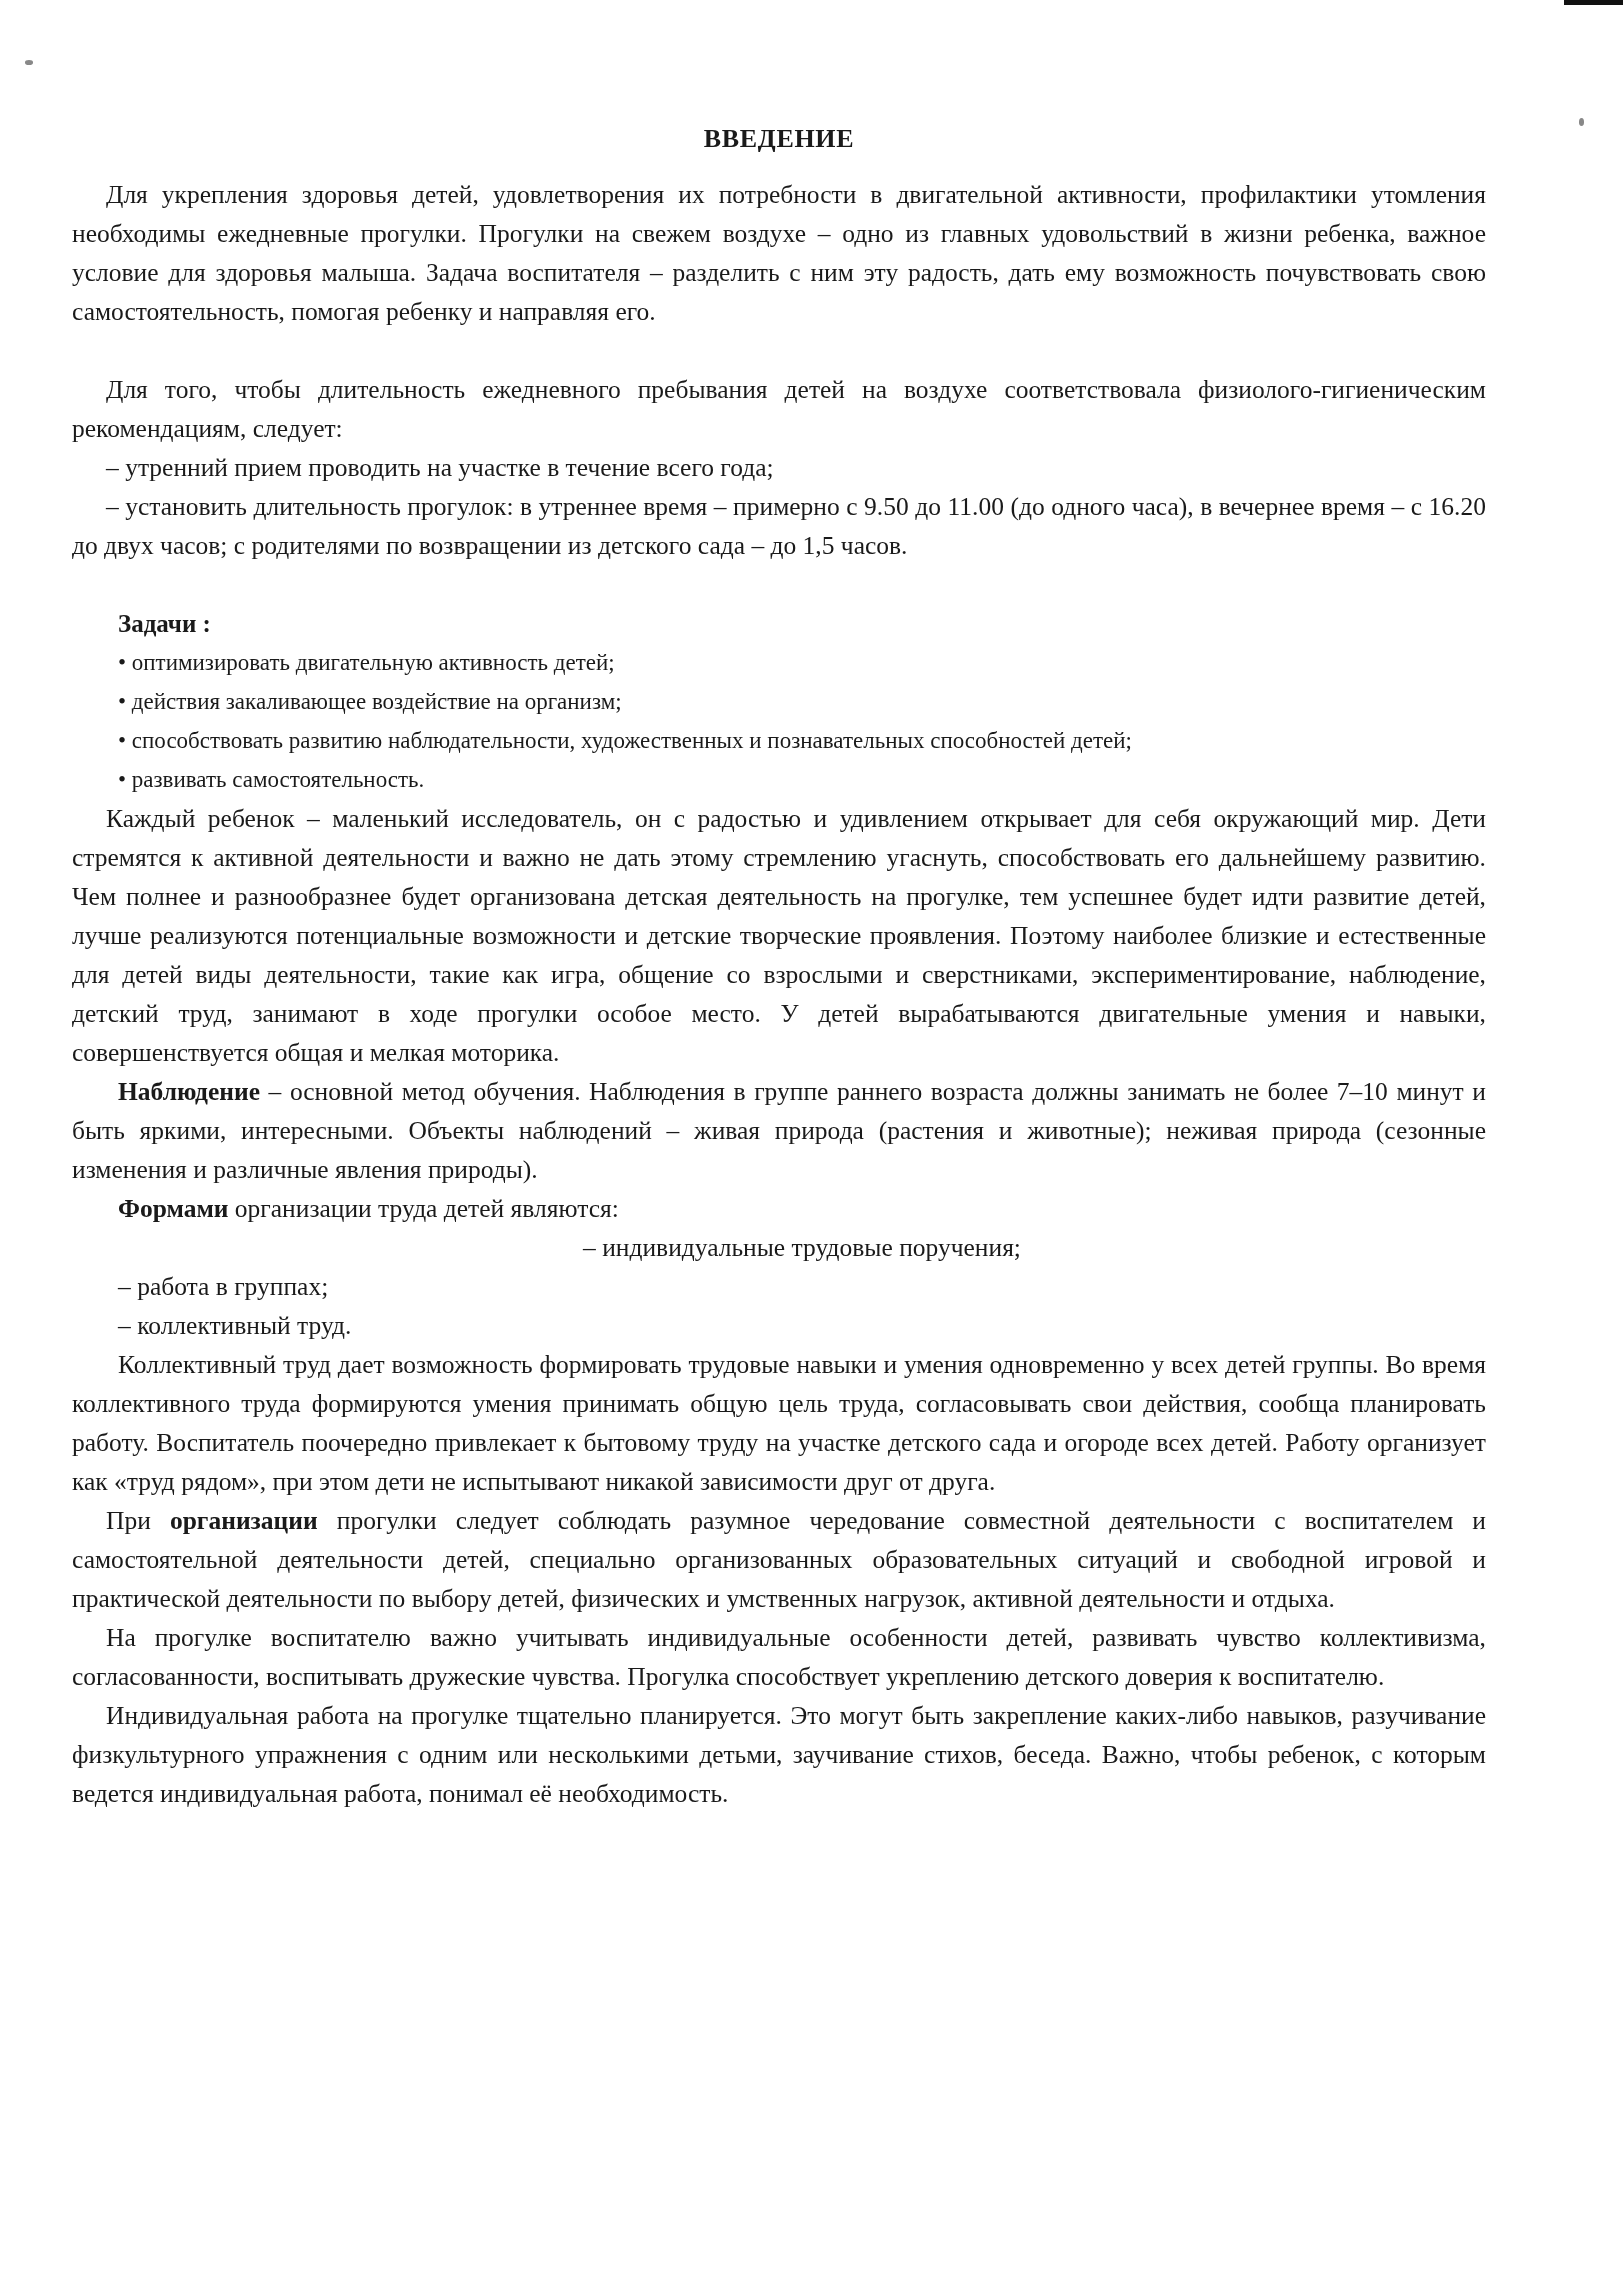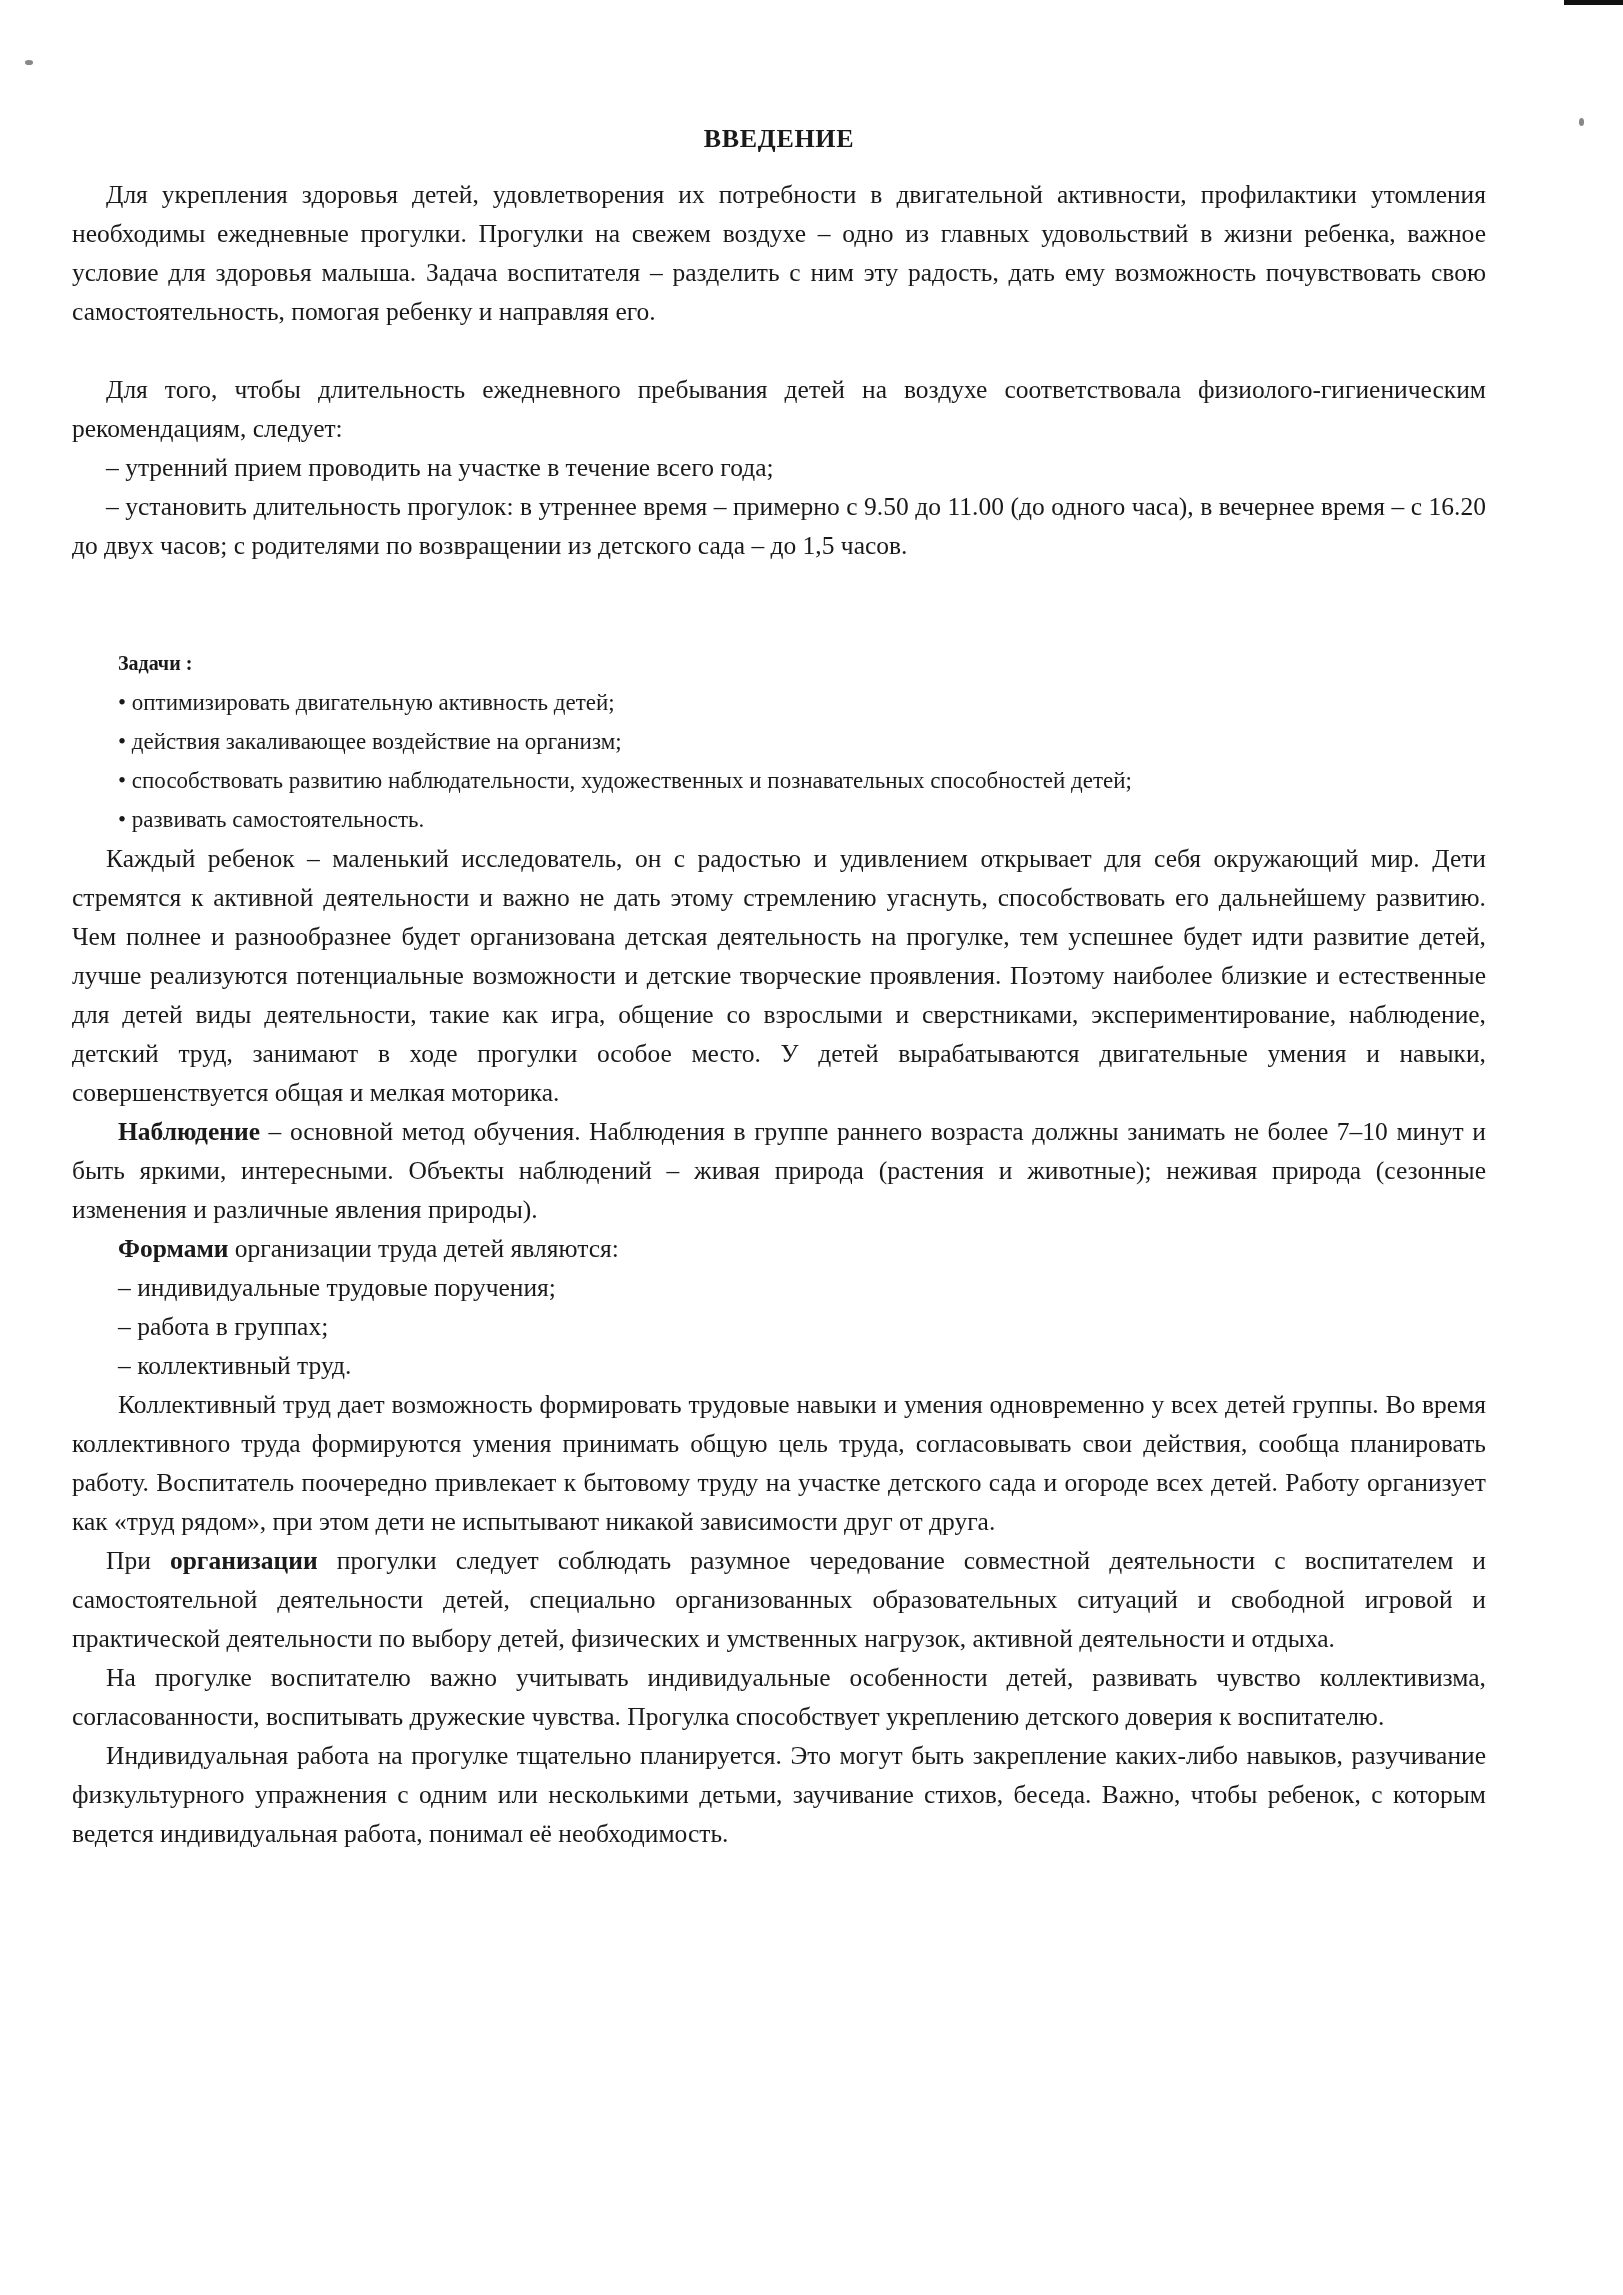--- a/index.html
+++ b/index.html
@@ -43,24 +43,23 @@
       line-height: 39px;
       padding-left: 34px;
     }
     .bullet-line {
       font-size: 23px;
       line-height: 39px;
       padding-left: 47px;
     }
     .head-bold {
       font-weight: bold;
-      font-size: 20px;
+      font-size: 25px;
       line-height: 39px;
       padding-left: 47px;
-      margin-top: 40px;
     }
     b { font-weight: bold; }
     .speck { position: absolute; background: #888; border-radius: 50%; }
   </style>
 </head>
 <body>
 
 <div class="top-bar"></div>
 <span class="speck" style="left:25px;top:60px;width:7.9px;height:4.6px;"></span>
 <span class="speck" style="left:1579px;top:118px;width:5.2px;height:7.9px;"></span>
@@ -87,21 +86,21 @@
 
   <p>Каждый ребенок – маленький исследователь, он с радостью и удивлением открывает для себя окружающий мир. Дети стремятся к активной деятельности и важно не дать этому стремлению угаснуть, способствовать его дальнейшему развитию. Чем полнее и разнообразнее будет организована детская деятельность на прогулке, тем успешнее будет идти развитие детей, лучше реализуются потенциальные возможности и детские творческие проявления. Поэтому наиболее близкие и естественные для детей виды деятельности, такие как игра, общение со взрослыми и сверстниками, экспериментирование, наблюдение, детский труд, занимают в ходе прогулки особое место. У детей вырабатываются двигательные умения и навыки, совершенствуется общая и мелкая моторика.</p>
 
   <p style="text-indent:46px;">
     <b>Наблюдение</b><span> – основной метод обучения. Наблюдения в группе раннего возраста должны занимать не более 7–10 минут и быть яркими, интересными. Объекты наблюдений – живая природа (растения и животные); неживая природа (сезонные изменения и различные явления природы).</span>
   </p>
 
   <p style="text-indent:46px;">
     <b>Формами</b><span> организации труда детей являются:</span>
   </p>
-  <div class="list-line" style="padding-left:46px;">– индивидуальные трудовые поручения;</div>
+  <div class="list-line" style="padding-left:46px;text-align:center;">– индивидуальные трудовые поручения;</div>
   <div class="list-line" style="padding-left:46px;">– работа в группах;</div>
   <div class="list-line" style="padding-left:46px;">– коллективный труд.</div>
 
   <p style="text-indent:46px;">Коллективный труд дает возможность формировать трудовые навыки и умения одновременно у всех детей группы. Во время коллективного труда формируются умения принимать общую цель труда, согласовывать свои действия, сообща планировать работу. Воспитатель поочередно привлекает к бытовому труду на участке детского сада и огороде всех детей. Работу организует как «труд рядом», при этом дети не испытывают никакой зависимости друг от друга.</p>
 
   <p>
     <span>При </span><b>организации</b><span> прогулки следует соблюдать разумное чередование совместной деятельности с воспитателем и самостоятельной деятельности детей, специально организованных образовательных ситуаций и свободной игровой и практической деятельности по выбору детей, физических и умственных нагрузок, активной деятельности и отдыха.</span>
   </p>
 
   <p>На прогулке воспитателю важно учитывать индивидуальные особенности детей, развивать чувство коллективизма, согласованности, воспитывать дружеские чувства. Прогулка способствует укреплению детского доверия к воспитателю.</p>

